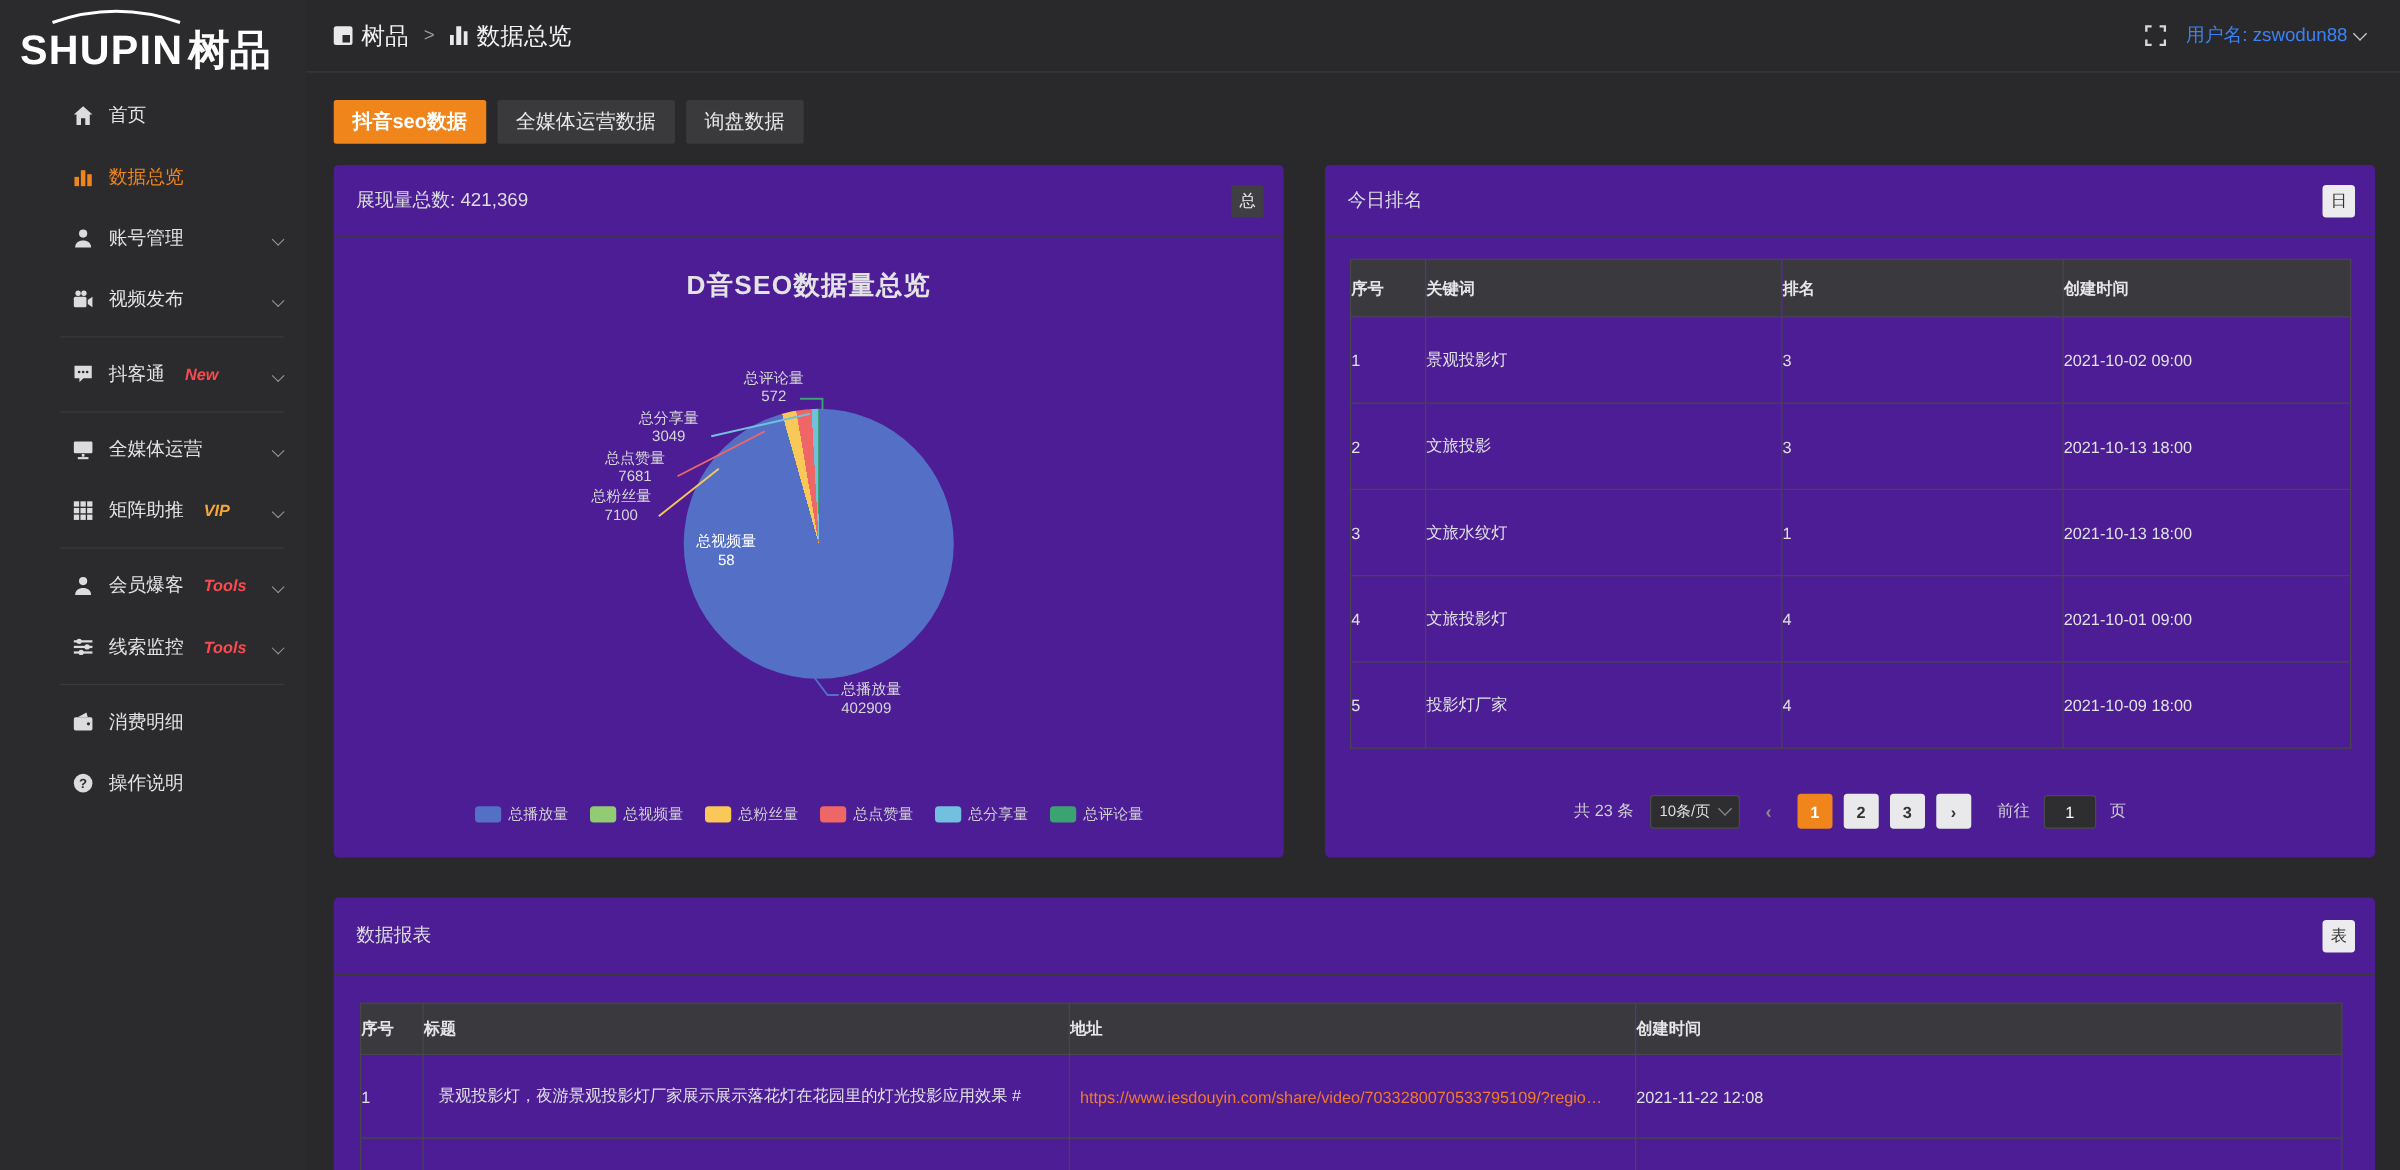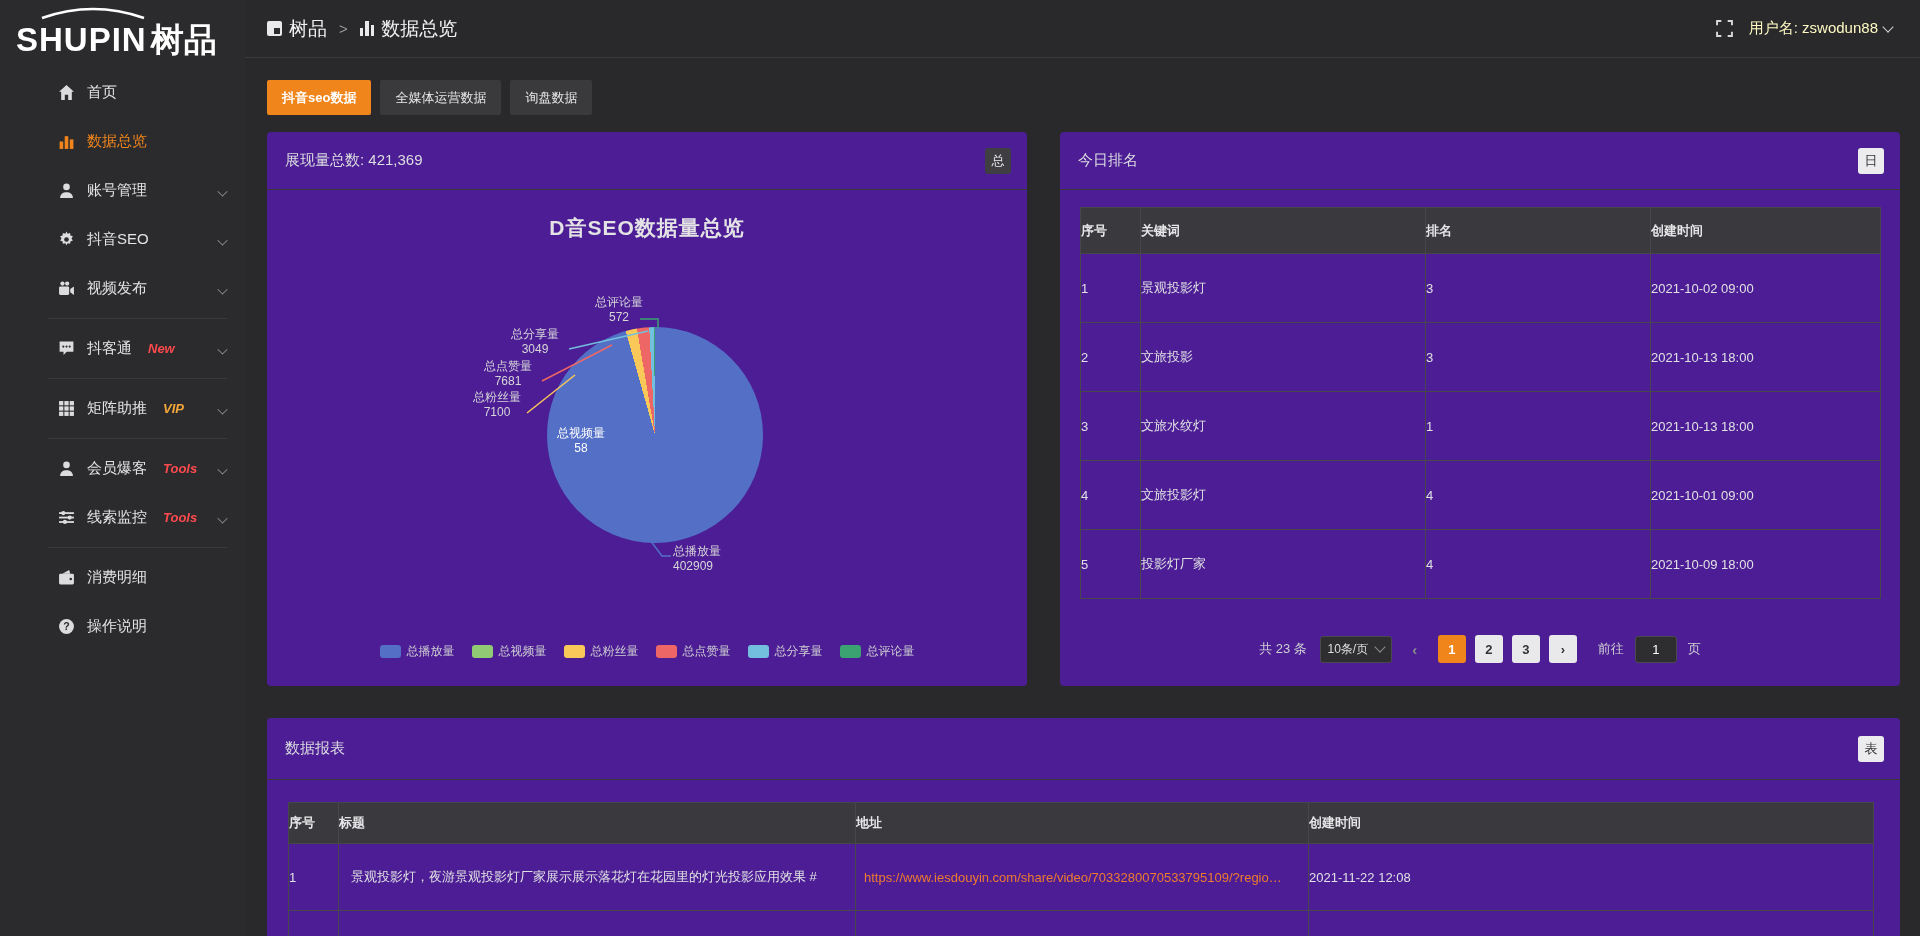--- a/index.html
+++ b/index.html
@@ -27,28 +27,28 @@
   
   .topbar { position:absolute; left:245px; top:0; width:1675px; height:58px; border-bottom:1px solid #3a3a3c; display:flex; align-items:center; }
   .crumbs { display:flex; align-items:center; margin-left:22px; color:#f2f2f4; font-size:19px; }
   .crumb { display:flex; align-items:center; cursor:pointer; }
   .crumb-ico1 { width:15px; height:15px; background:#e9e9eb; border-radius:2px; margin-right:7px; position:relative; }
   .crumb-ico1::after { content:""; position:absolute; right:2px; bottom:2px; width:6px; height:6px; background:#2b2b2d; }
   .crumb-sep { color:#9a9a9e; font-size:15px; margin:0 12px; }
   .bars { display:flex; align-items:flex-end; gap:2px; height:15px; margin-right:7px; }
   .bars i { width:3.5px; background:#e9e9eb; display:block; }
   .bars i:nth-child(1){height:8px;} .bars i:nth-child(2){height:15px;} .bars i:nth-child(3){height:11px;}
-  .top-right { margin-left:auto; margin-right:28px; display:flex; align-items:center; gap:16px; color:#fef9c3; font-size:15px; }
+  .top-right { margin-left:auto; margin-right:28px; display:flex; align-items:center; gap:16px; color:#3b82f6; font-size:15px; }
   .fs-icon { width:17px; height:17px; color:#d8d8da; cursor:pointer; }
   .user { display:flex; align-items:center; gap:6px; cursor:pointer; }
   .chev-dn { width:8px; height:8px; border-right:1.5px solid #cfcfd2; border-bottom:1.5px solid #cfcfd2; transform:rotate(45deg); margin-top:-4px; }
 
   
   .tabs { position:absolute; left:267px; top:80px; display:flex; gap:9px; }
-  .tab { height:35px; padding:0 15px; display:flex; align-items:center; font-size:13px; color:#e8e8ea; background:#3a3a3c; border-radius:2px; cursor:pointer; }
+  .tab { height:35px; padding:0 15px; display:flex; align-items:center; font-size:16px; color:#e8e8ea; background:#3a3a3c; border-radius:2px; cursor:pointer; }
   .tab.active { background:#f0851c; color:#fff; font-weight:700; }
 
   
   .panel { position:absolute; background:#4c1d95; border-radius:4px; }
   .panel-hd { position:relative; height:58px; border-bottom:1px solid #3b3b3e; display:flex; align-items:center; padding:0 18px; color:#dcdde0; font-size:15px; }
   .corner-badge { position:absolute; right:16px; top:16px; width:26px; height:26px; border-radius:3px; display:flex; align-items:center; justify-content:center; font-size:13px; cursor:pointer; }
   .corner-badge.dark { background:#3f3f43; color:#ededef; }
   .corner-badge.light { background:#ececee; color:#333; }
 
   #overview-panel { left:267px; top:132px; width:760px; height:554px; }
@@ -137,30 +137,20 @@
               <circle cx="8" cy="4.6" r="3.1"></circle>
               <path d="M2 15c0-3.6 2.6-5.3 6-5.3s6 1.7 6 5.3z"></path>
             </svg>
           </span>
         <span>账号管理</span>
         <span class="chev"></span>
       </div>
       <div class="menu-item">
         <span class="mi">
             <svg viewBox="0 0 16 16" fill="currentColor">
-              <path d="M8 .5l1.1 2 2.3-.6.3 2.3 2.3.8-1.3 2 1.3 2-2.3.8-.3 2.3-2.3-.6-1.1 2-1.1-2-2.3.6-.3-2.3-2.3-.8 1.3-2-1.3-2 2.3-.8.3-2.3 2.3.6z"></path>
-              <circle cx="8" cy="8" r="2.2" fill="#2b2b2d"></circle>
-            </svg>
-          </span>
-        <span>抖音SEO</span>
-        <span class="chev"></span>
-      </div>
-      <div class="menu-item">
-        <span class="mi">
-            <svg viewBox="0 0 16 16" fill="currentColor">
               <circle cx="4.2" cy="3.4" r="2"></circle>
               <circle cx="8.6" cy="3.4" r="2"></circle>
               <rect x="1" y="6" width="9.5" height="8" rx="1.2"></rect>
               <path d="M11.5 8.5L15 6v8l-3.5-2.5z"></path>
             </svg>
           </span>
         <span>视频发布</span>
         <span class="chev"></span>
       </div>
       <div class="divider"></div>
@@ -171,20 +161,31 @@
               <circle cx="5" cy="6.2" r="1" fill="#2b2b2d"></circle>
               <circle cx="8" cy="6.2" r="1" fill="#2b2b2d"></circle>
               <circle cx="11" cy="6.2" r="1" fill="#2b2b2d"></circle>
             </svg>
           </span>
         <span>抖客通</span>
         <span class="badge red">New</span>
         <span class="chev"></span>
       </div>
       <div class="divider"></div>
+      <div class="menu-item">
+        <span class="mi">
+            <svg viewBox="0 0 16 16" fill="currentColor">
+              <rect x="1" y="2" width="14" height="9" rx="1"></rect>
+              <rect x="7" y="11.5" width="2" height="2"></rect>
+              <rect x="4" y="13.8" width="8" height="1.6"></rect>
+            </svg>
+          </span>
+        <span>全媒体运营</span>
+        <span class="chev"></span>
+      </div>
       <div class="menu-item">
         <span class="mi">
             <svg viewBox="0 0 16 16" fill="currentColor">
               <rect x="1" y="1" width="4" height="4"></rect>
               <rect x="6" y="1" width="4" height="4"></rect>
               <rect x="11" y="1" width="4" height="4"></rect>
               <rect x="1" y="6" width="4" height="4"></rect>
               <rect x="6" y="6" width="4" height="4"></rect>
               <rect x="11" y="6" width="4" height="4"></rect>
               <rect x="1" y="11" width="4" height="4"></rect>

